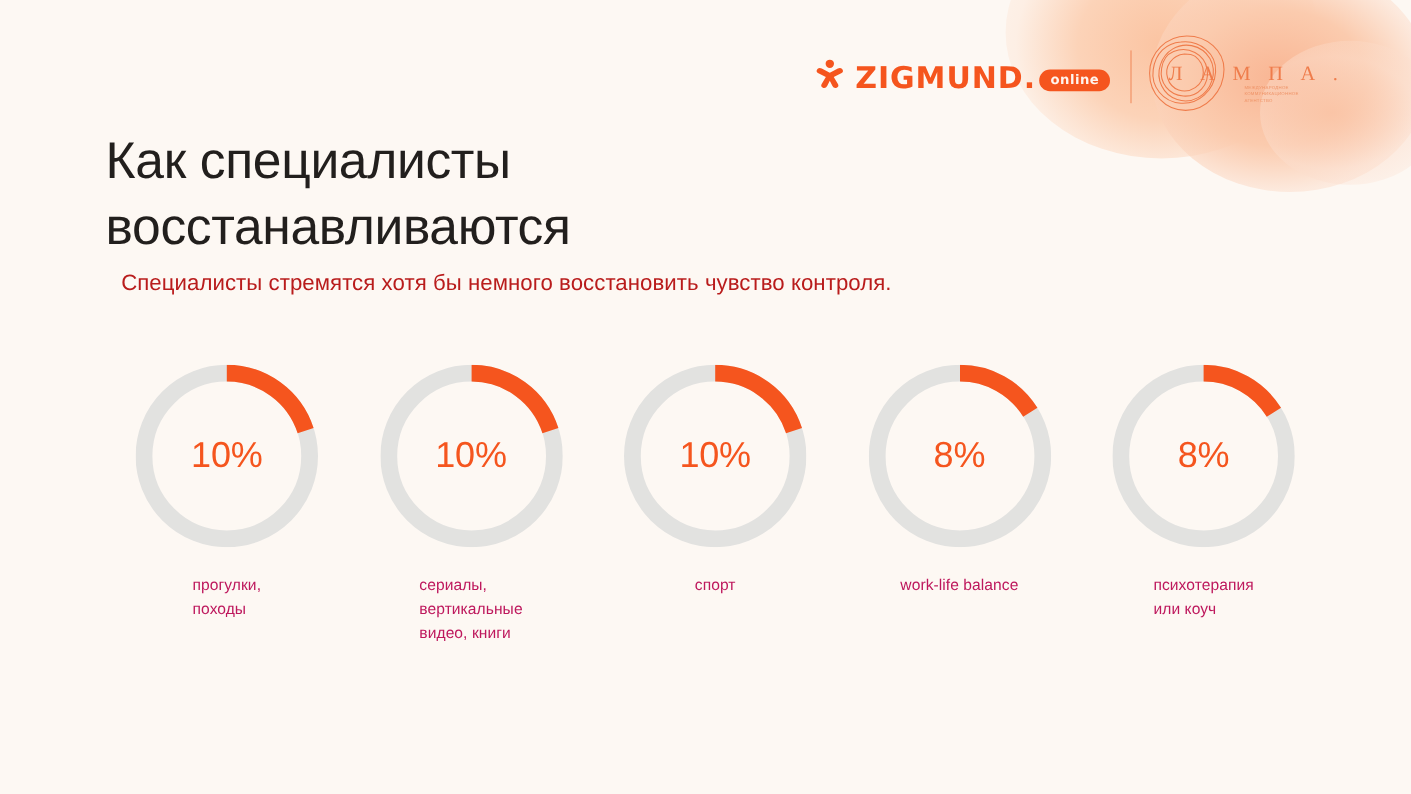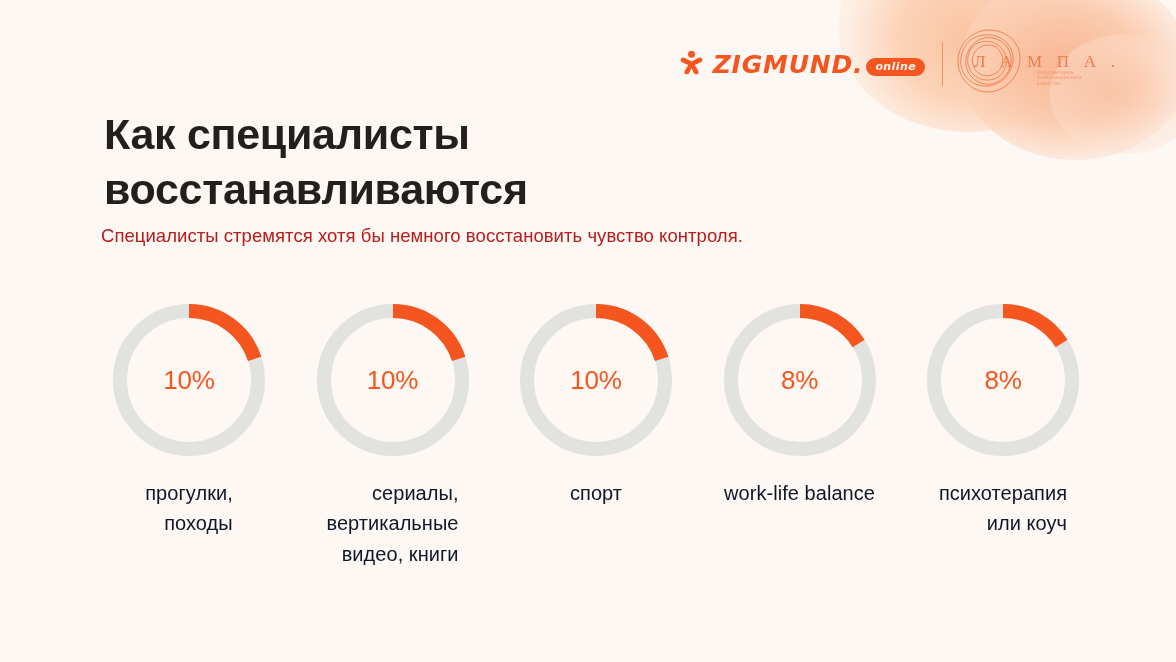--- a/index.html
+++ b/index.html
@@ -54,21 +54,20 @@
     right: 84px;
     display: flex;
     align-items: center;
     gap: 17px;
     z-index: 5;
   }
   .zigmund {
     display: flex;
     align-items: center;
     gap: 8px;
-    font-style: italic;
   }
   .zig-mark { display: block; }
   .zig-word {
     font-size: 25px;
     font-weight: 700;
     letter-spacing: 0.8px;
     color: #F5551E;
     line-height: 1;
     font-family: "DejaVu Sans", sans-serif;
   }
@@ -120,25 +119,25 @@
     line-height: 1.5;
     letter-spacing: 0.25px;
     color: #EE9266;
     width: 58px;
     text-transform: uppercase;
   }
 
   
   .title {
     position: absolute;
-    left: 104px;
+    left: 88px;
     top: 78px;
     width: 640px;
     font-size: 43px;
-    font-weight: 700;
+    font-weight: 400;
     line-height: 1.28;
     letter-spacing: -0.3px;
     color: #221F1D;
     white-space: pre-line;
   }
   .subtitle {
     position: absolute;
     left: 101px;
     top: 204px;
     font-size: 18.5px;
@@ -172,31 +171,31 @@
   .donut svg {
     display: block;
     transform: rotate(-90deg);
   }
   .donut-value {
     position: absolute;
     inset: 0;
     display: flex;
     align-items: center;
     justify-content: center;
-    font-size: 26px;
+    font-size: 30px;
     font-weight: 400;
     color: #F5551E;
     letter-spacing: -0.2px;
   }
   .donut-label {
     margin-top: 22px;
-    text-align: right;
-    font-size: 20px;
+    text-align: left;
+    font-size: 13px;
     line-height: 1.52;
-    color: #0f172a;
+    color: #be185d;
     white-space: pre-line;
     letter-spacing: 0.05px;
   }
 </style>
 </head>
 <body>
 
 <div class="blob blob-a"></div>
 <div class="blob blob-b"></div>
 <div class="blob blob-c"></div>

